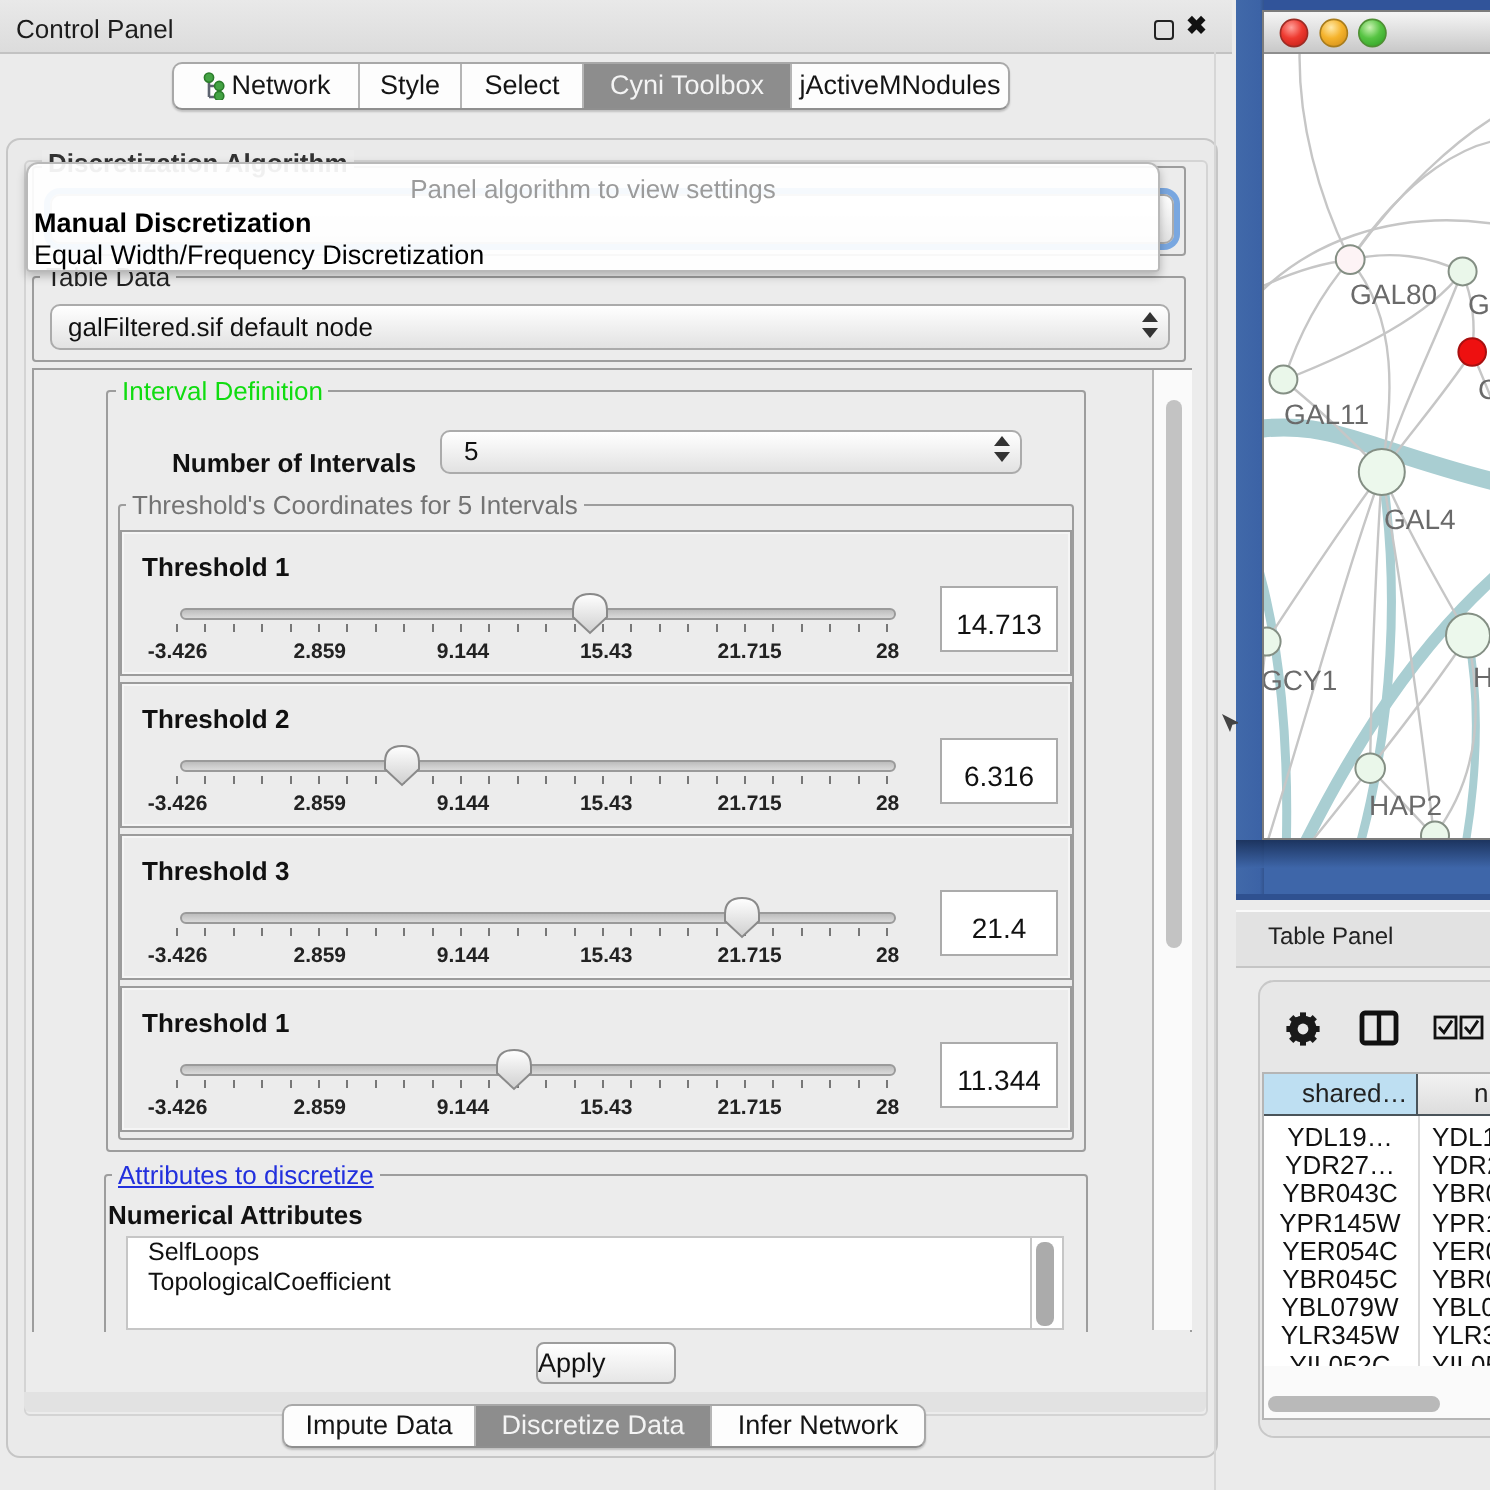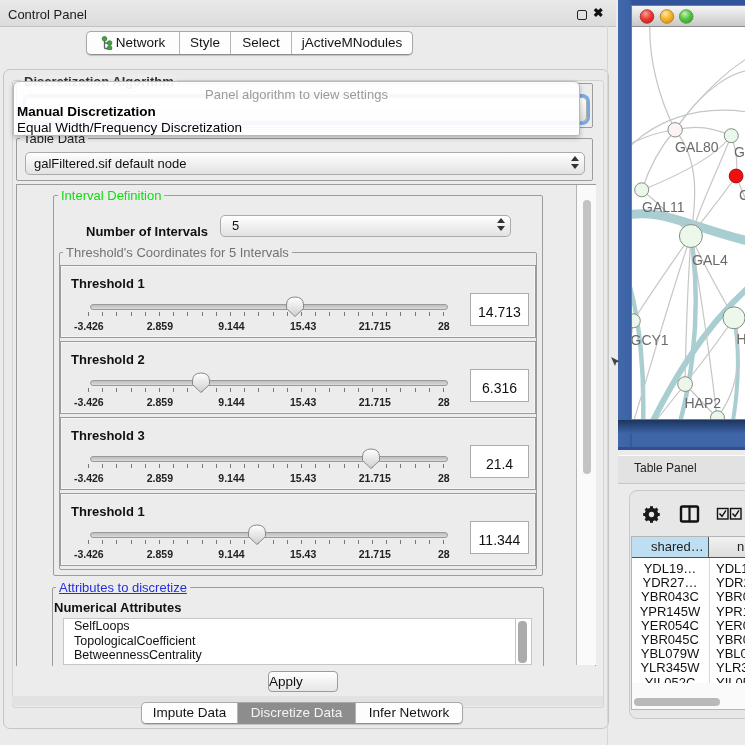--- a/index.html
+++ b/index.html
@@ -93,21 +93,22 @@
 
 <div class="abs tabbar" id="toptabs">
   <div class="seg" style="width:93px;"><svg width="12" height="14" style="vertical-align:-3px;margin-right:3px" viewBox="0 0 12 14">
         <path d="M3.5 3 v9.5 M3.5 7 h4.5 M3.5 12.5 h4.5" stroke="#5d6470" stroke-width="1.3" fill="none"></path>
         <circle cx="3.5" cy="2.8" r="2.3" fill="#44a344" stroke="#2a7c2a" stroke-width="0.8"></circle>
         <circle cx="8.6" cy="7" r="2.3" fill="#44a344" stroke="#2a7c2a" stroke-width="0.8"></circle>
         <circle cx="8.6" cy="12" r="2.3" fill="#44a344" stroke="#2a7c2a" stroke-width="0.8"></circle>
       </svg>Network</div>
   <div class="seg" style="width:51px;">Style</div>
   <div class="seg" style="width:61px;">Select</div>
-  <div class="seg" style="width:120px;">jActiveMNodules</div>
+  <div class="seg sel" style="width:104px;">Cyni Toolbox</div>
+  <div class="seg" style="width:108px;">jActiveMNodules</div>
 </div>
 
 <div class="abs" id="outer"></div>
 <div class="abs" id="inner"></div>
 
 <div class="abs group" style="left:16px;top:83px;width:575px;height:43px;"></div>
 <div class="abs gtitle" style="left:21px;top:75px;font-weight:bold;color:#333;">Discretization Algorithm</div>
 <div class="abs combo" style="left:25px;top:97px;width:560px;height:23px;box-shadow:0 0 0 3px rgba(92,150,221,0.8);"></div>
 
 <div class="abs group" style="left:16px;top:138px;width:575px;height:41px;"></div>
@@ -231,21 +232,20 @@
     </div>
   <div class="vfield">11.344</div>
 </div>
 
 <div class="abs group" style="left:52px;top:587px;width:490px;height:85px;"></div>
 <div class="abs gtitle" style="left:56px;top:581px;color:#2230dd;text-decoration:underline;">Attributes to discretize</div>
 <div class="abs" style="left:54px;top:600px;font-size:13px;font-weight:bold;color:#111;">Numerical Attributes</div>
 <div class="abs" id="attrlist">
   <div>SelfLoops</div>
   <div>TopologicalCoefficient</div>
-  <div>BetweennessCentrality</div>
 </div>
 <div class="abs" id="alsb"></div>
 <div class="abs" id="alsbthumb"></div>
 
 <div class="abs" style="left:13px;top:666px;width:589px;height:29px;background:#ececec;"></div>
 <div class="abs" id="applybtn">Apply</div>
 <div class="abs" style="left:12px;top:696px;width:591px;height:10px;background:#e2e2e2;border-radius:0 0 3px 3px;"></div>
 
 <div class="abs tabbar" id="bottabs">
   <div class="seg" style="width:96px;">Impute Data</div>

